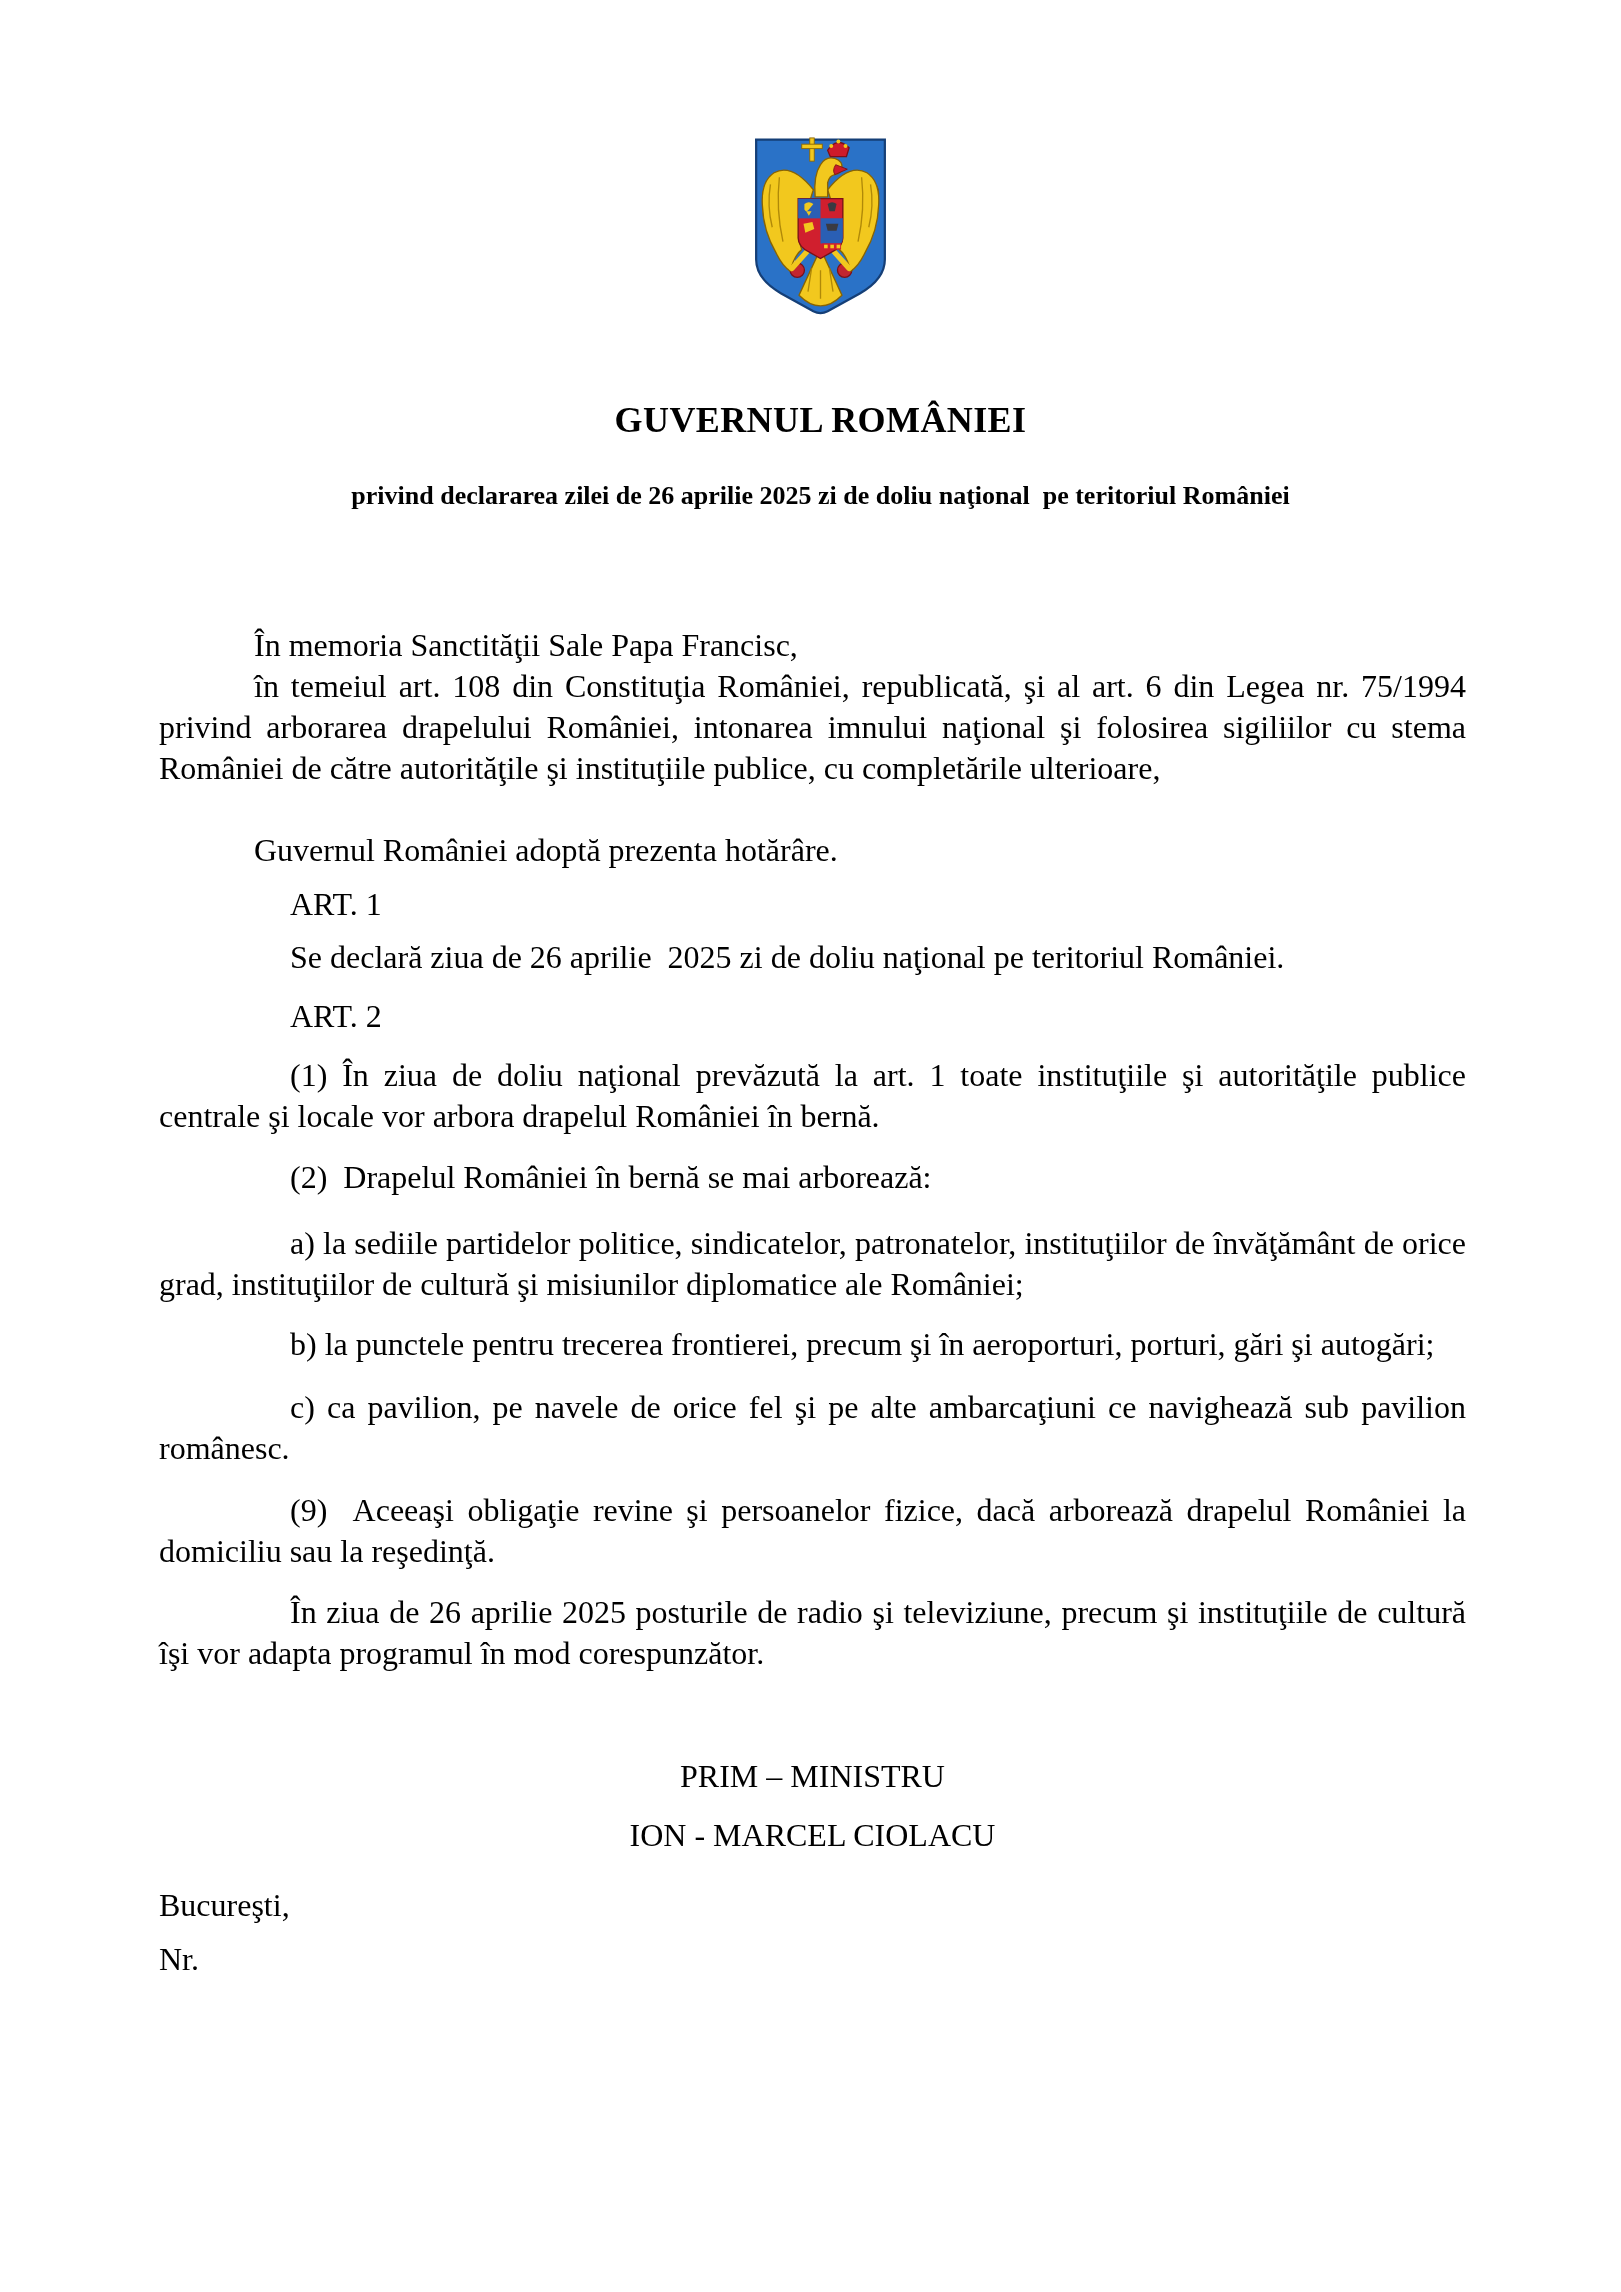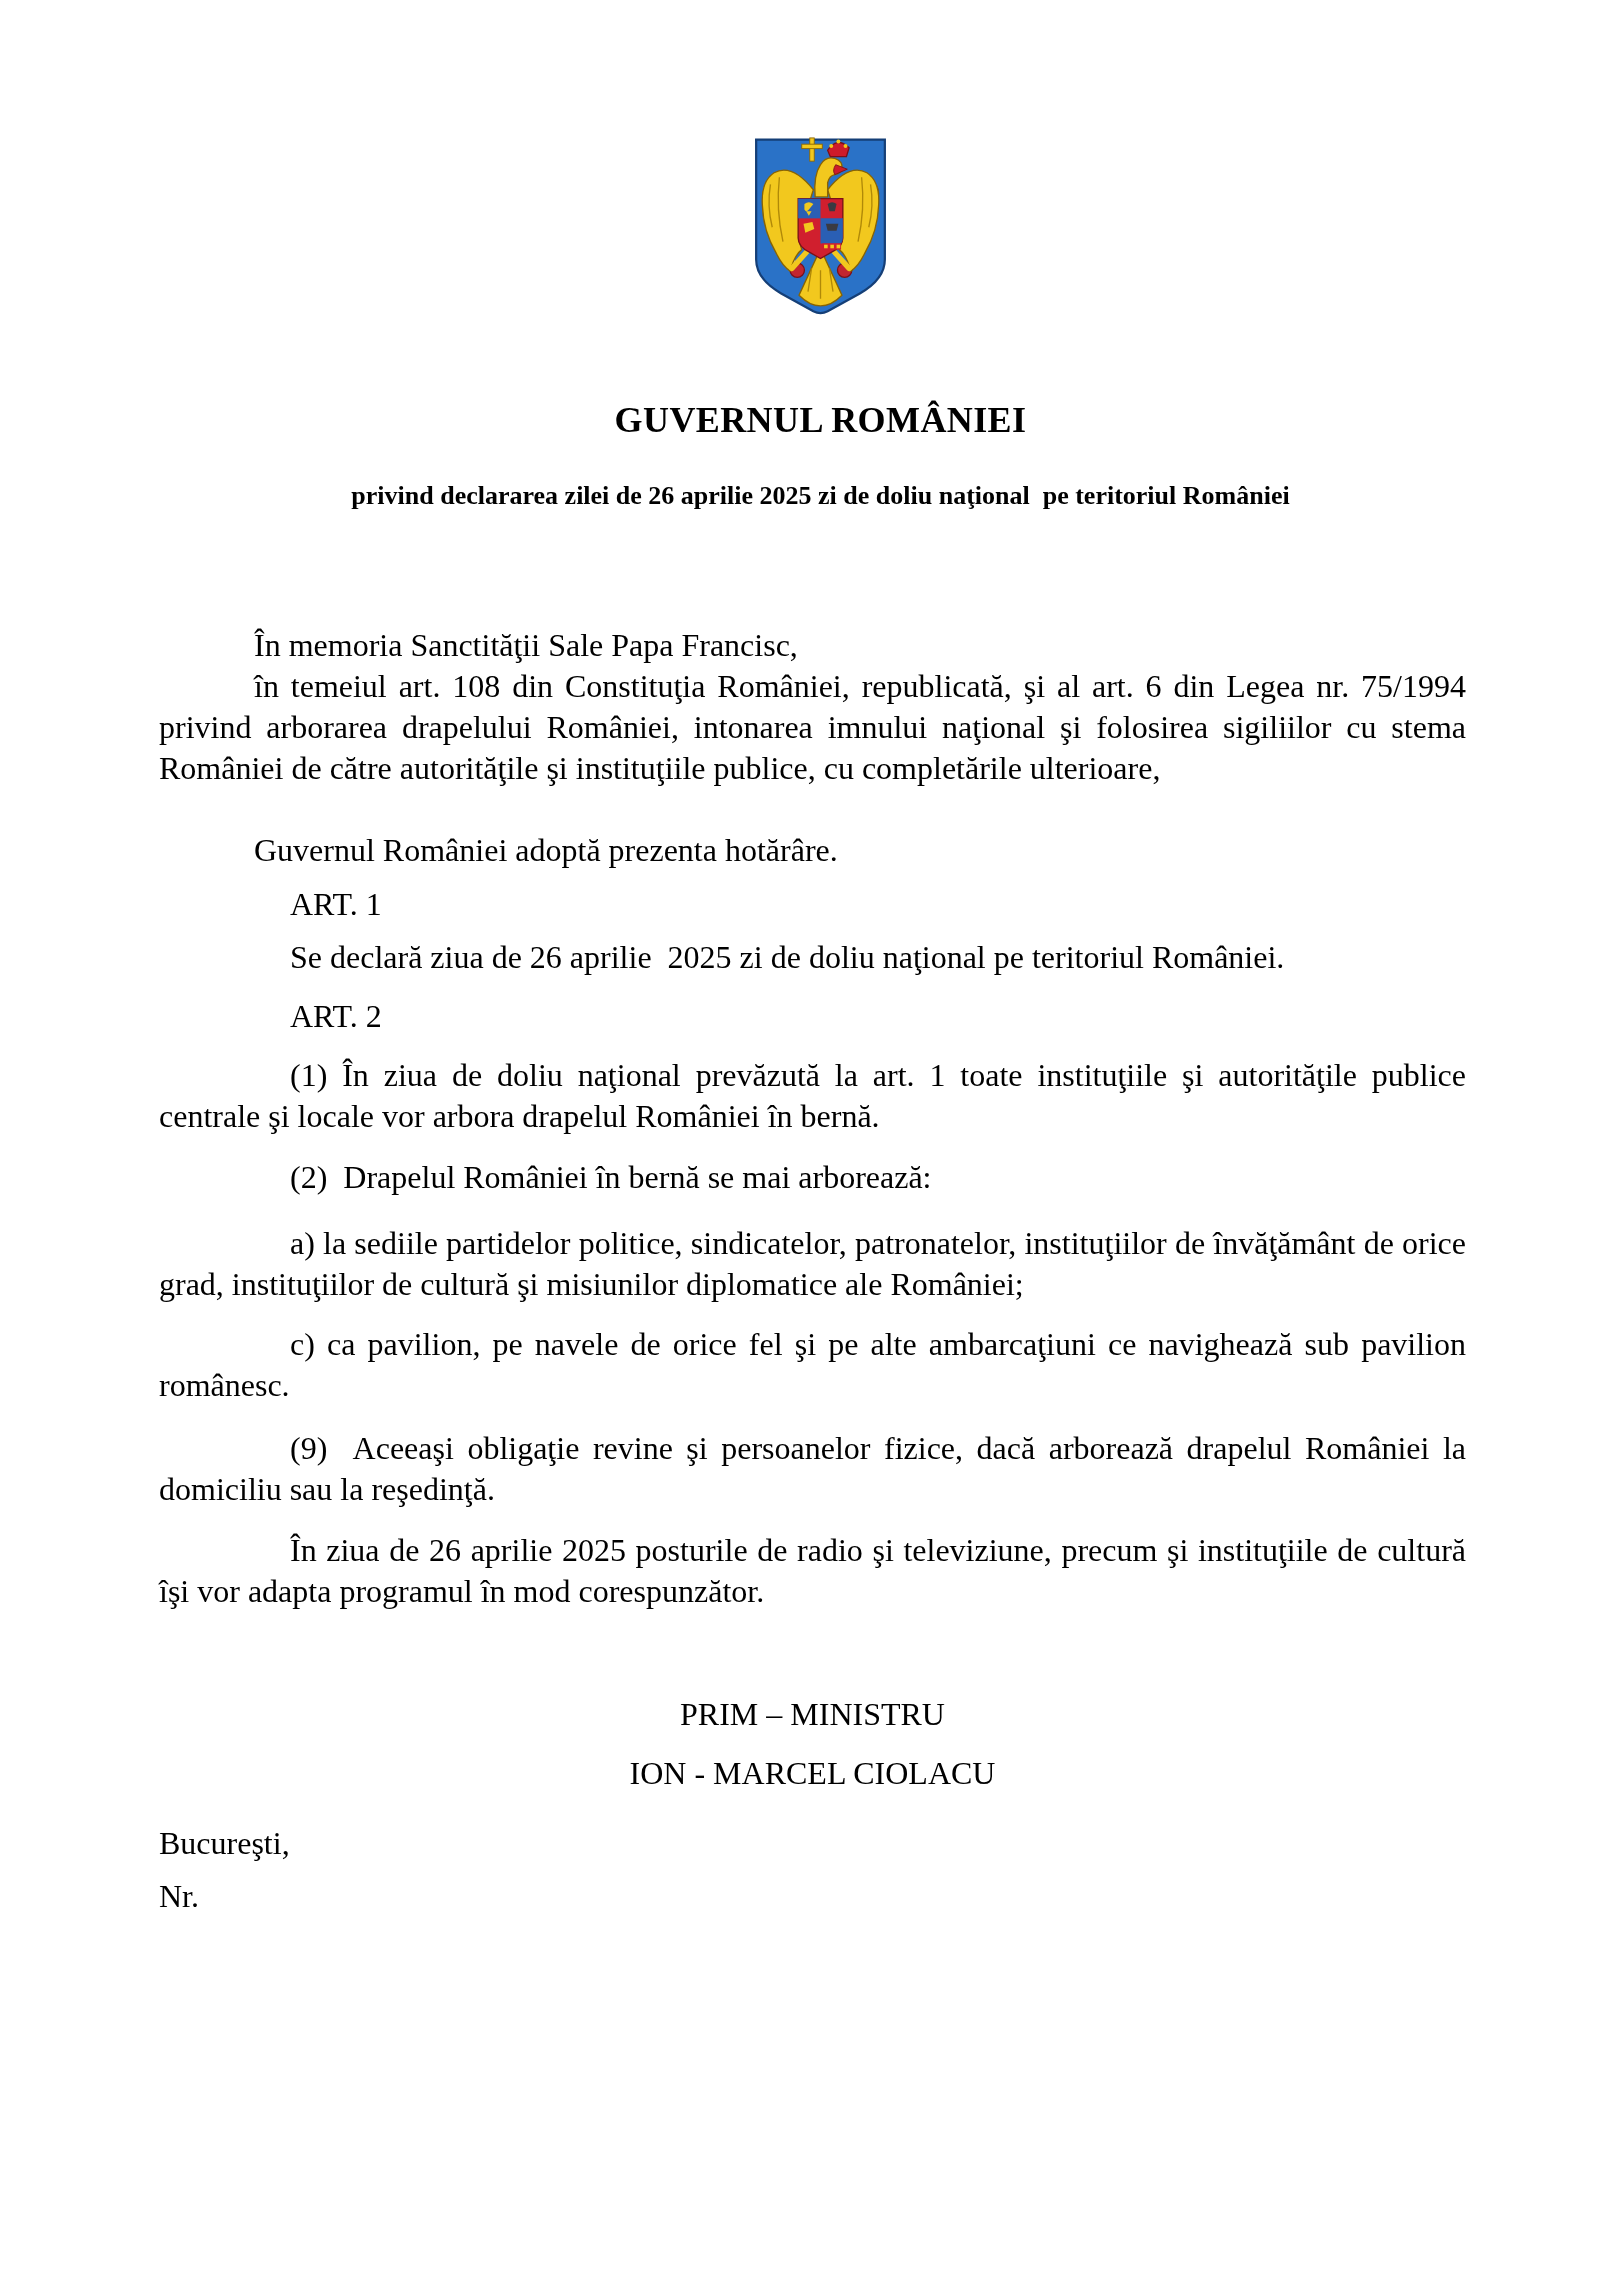--- a/index.html
+++ b/index.html
@@ -122,20 +122,21 @@
       <p class="ind-sm mb46">în temeiul art. 108 din Constituţia României, republicată, şi al art. 6 din Legea nr. 75/1994 privind arborarea drapelului României, intonarea imnului naţional şi folosirea sigiliilor cu stema României de către autorităţile şi instituţiile publice, cu completările ulterioare,</p>
       <p class="ind-sm bold mb14">Guvernul României adoptă prezenta hotărâre.</p>
 
       <p class="ind-lg mb14">ART. 1</p>
       <p class="ind-lg prewrap">Se declară ziua de 26 aprilie  2025 zi de doliu naţional pe teritoriul României.</p>
 
       <p class="ind-lg">ART. 2</p>
       <p class="ind-lg mb22">(1) În ziua de doliu naţional prevăzută la art. 1 toate instituţiile şi autorităţile publice centrale şi locale vor arbora drapelul României în bernă.</p>
       <p class="ind-lg prewrap mb28">(2)  Drapelul României în bernă se mai arborează:</p>
       <p class="ind-lg mb22">a) la sediile partidelor politice, sindicatelor, patronatelor, instituţiilor de învăţământ de orice grad, instituţiilor de cultură şi misiunilor diplomatice ale României;</p>
+      <p class="ind-lg mb24">b) la punctele pentru trecerea frontierei, precum şi în aeroporturi, porturi, gări şi autogări;</p>
       <p class="ind-lg mb24">c) ca pavilion, pe navele de orice fel şi pe alte ambarcaţiuni ce navighează sub pavilion românesc.</p>
       <p class="ind-lg prewrap mb22">(9)  Aceeaşi obligaţie revine şi persoanelor fizice, dacă arborează drapelul României la domiciliu sau la reşedinţă.</p>
 
       <p class="ind-lg mb92">În ziua de 26 aprilie 2025 posturile de radio şi televiziune, precum şi instituţiile de cultură îşi vor adapta programul în mod corespunzător.</p>
 
       <p class="bold center">PRIM – MINISTRU</p>
       <p class="bold center mb32">ION - MARCEL CIOLACU</p>
 
       <p class="bold mb14">Bucureşti,</p>
       <p class="bold">Nr.</p>

